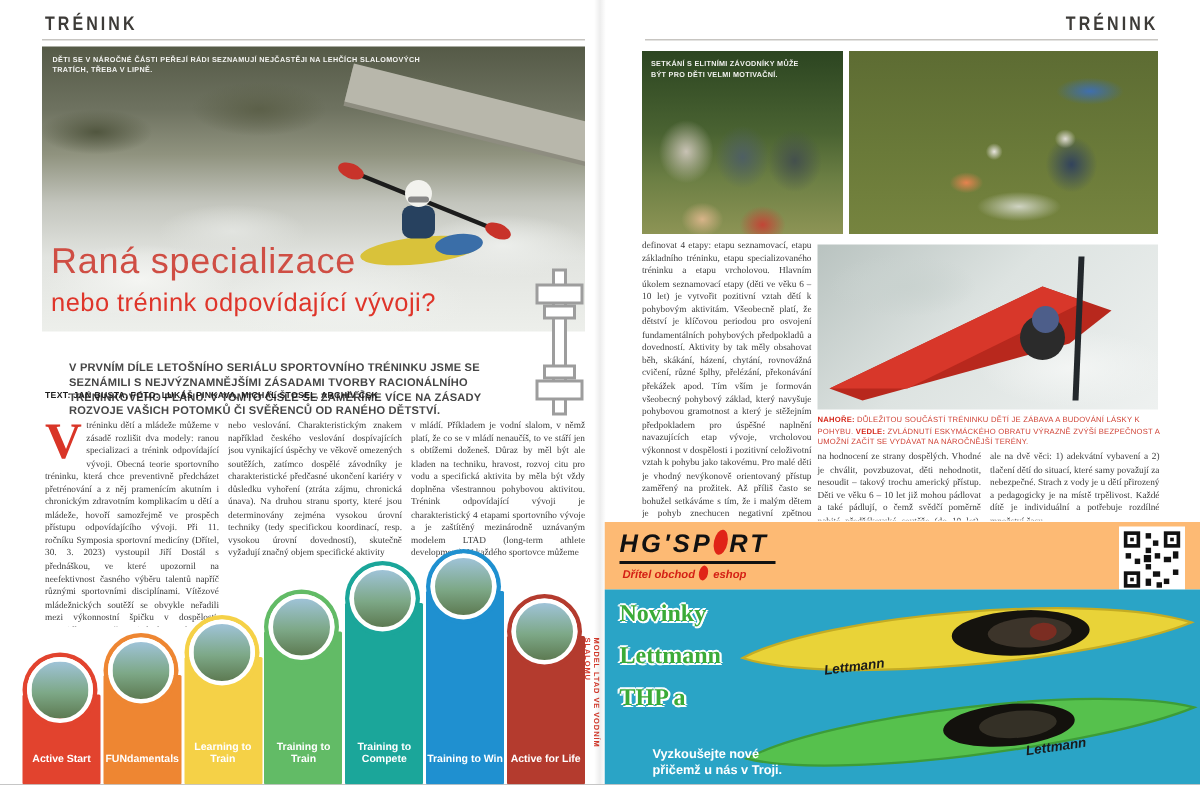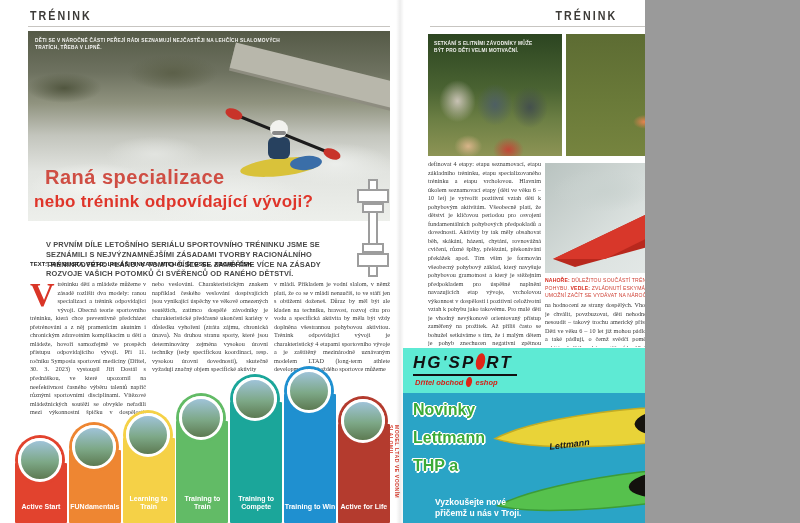--- a/index.html
+++ b/index.html
@@ -1,16 +1,16 @@
 <!DOCTYPE html>
 <html><head>
 <meta charset="utf-8">
 <style>
   html,body{margin:0;padding:0;background:#9a9a9a;}
-  .spread{position:relative;width:645px;height:523px;background:#ffffff;overflow:hidden;
+  .spread{position:relative;width:800px;height:523px;background:#ffffff;overflow:hidden;
           font-family:"Liberation Sans",sans-serif;color:#3b3b3b;}
   .fold{position:absolute;left:396px;top:0;width:8px;height:523px;
         background:linear-gradient(90deg,rgba(0,0,0,0)0%,rgba(0,0,0,.07)50%,rgba(0,0,0,0)100%);}
   .pg-header{position:absolute;top:8px;font-size:13px;font-weight:700;letter-spacing:2.5px;
              color:#3d3b38;transform:scaleX(.82);transform-origin:left top;}
   .pg-header.right{transform-origin:right top;}
   .rule{position:absolute;height:1px;background:#c7c5c1;}
 
   
   .hero{position:absolute;left:28px;top:31px;width:362px;height:190px;overflow:hidden;
@@ -20,22 +20,22 @@
           radial-gradient(80px 30px at 85% 70%, #eceeeb 0%, rgba(236,238,235,0) 70%),
           radial-gradient(70px 26px at 35% 65%, #e2e4e0 0%, rgba(226,228,224,0) 70%),
           radial-gradient(50px 20px at 10% 30%, #51563f 0%, rgba(81,86,63,0) 75%),
           radial-gradient(60px 24px at 40% 22%, #5c6049 0%, rgba(92,96,73,0) 75%),
           radial-gradient(46px 20px at 68% 18%, #6a6d58 0%, rgba(106,109,88,0) 75%),
           linear-gradient(180deg,#555a47 0%,#6e7260 22%,#90937f 38%,#c3c5bd 55%,#e2e4e0 74%,#edefeb 100%);}
   .weir{position:absolute;right:-30px;top:34px;width:190px;height:26px;background:#b8b7ab;
         transform:rotate(14deg);box-shadow:0 3px 0 #8e8d80;}
   .hero-caption{position:absolute;left:7px;top:6px;width:270px;font-size:4.8px;font-weight:700;
                 color:#f4f4f2;letter-spacing:.25px;line-height:1.5;}
-  .title1{position:absolute;left:6px;bottom:32px;font-size:20px;font-weight:700;color:#cf4e44;letter-spacing:.5px;margin-left:11px;}
-  .title2{position:absolute;left:6px;bottom:9px;font-size:17px;font-weight:700;color:#df352a;letter-spacing:.3px;}
+  .title1{position:absolute;left:6px;bottom:32px;font-size:24px;font-weight:400;color:#cf4e44;letter-spacing:.5px;}
+  .title2{position:absolute;left:6px;bottom:9px;font-size:17px;font-weight:400;color:#df352a;letter-spacing:.3px;}
 
   .kayaker{position:absolute;left:190px;top:70px;}
 
   
   .intro{position:absolute;left:30px;top:224px;width:312px;margin:16px;font-size:7.4px;font-weight:700;
          color:#474747;line-height:1.32;letter-spacing:.15px;}
   .byline{position:absolute;left:30px;top:261px;margin:0;font-size:5.8px;font-weight:800;color:#1d1d1d;letter-spacing:.2px;}
   .bodycol{position:absolute;margin:0;width:116px;font-family:"Liberation Serif",serif;
            font-size:6.2px;line-height:1.38;text-align:justify;color:#3a3a3a;overflow:hidden;}
   .dropcap{float:left;font-family:"Liberation Serif",serif;font-weight:700;color:#d93527;
@@ -79,31 +79,31 @@
              background:
                radial-gradient(70px 30px at 25% 25%, #c9d2cf 0%, rgba(201,210,207,0) 70%),
                radial-gradient(90px 36px at 75% 75%, #f3f5f4 0%, rgba(243,245,244,0) 70%),
                linear-gradient(135deg,#b9c3c0 0%,#dde3e1 45%,#eef1f0 100%);}
   .roll-caption{position:absolute;left:545px;top:277px;width:229px;margin:0;font-size:5.1px;
                 line-height:1.5;color:#cf4034;letter-spacing:.15px;}
   .roll-caption b{color:#d6291c;font-weight:800;}
 
   
   .ad{position:absolute;left:403px;top:348px;width:397px;height:175px;overflow:hidden;}
-  .ad-band{position:absolute;left:0;top:0;width:100%;height:45px;background:#5eead4;}
+  .ad-band{position:absolute;left:0;top:0;width:100%;height:45px;background:#fdba74;}
   .hg-logo{position:absolute;left:10px;top:5px;font-size:17px;font-weight:800;font-style:italic;
            color:#111;letter-spacing:2px;border-bottom:2px solid #111;padding:0 4px 1px 0;}
   .blade{display:inline-block;width:9px;height:17px;background:#e02417;border-radius:50% 50% 50% 50%;
          transform:rotate(12deg);vertical-align:-2px;margin:0 1px;}
   .blade.small{width:6px;height:10px;vertical-align:-2px;}
   .hg-tagline{position:absolute;left:12px;top:29px;font-size:7.5px;font-weight:700;font-style:italic;color:#d42015;}
   .qr{position:absolute;right:10px;top:3px;width:40px;height:40px;background:#fff;padding:2px;}
   .ad-body{position:absolute;left:0;top:45px;width:100%;height:130px;background:#2aa4c6;}
   .ad-headline{position:absolute;left:10px;top:3px;font-size:16px;font-weight:800;color:#3bab38;line-height:1.75;
-               text-shadow:-1.5px 0 #fff,1.5px 0 #fff,0 -1.5px #fff,0 1.5px #fff,1px 1px #fff,-1px -1px #fff;}
+               text-shadow:-1.5px 0 #fff,1.5px 0 #fff,0 -1.5px #fff,0 1.5px #fff,1px 1px #fff,-1px -1px #fff;font-family:Liberation Serif, serif;}
   .ad-footer{position:absolute;left:8px;bottom:4px;font-size:8.5px;font-weight:800;color:#fff;line-height:1.3;margin-left:24px;}
   .kayaks{position:absolute;left:88px;top:0px;}
 
   .dumbbell{position:absolute;left:352px;top:178px;}
 </style>
 </head>
 <body>
 
 <div class="spread">
 

